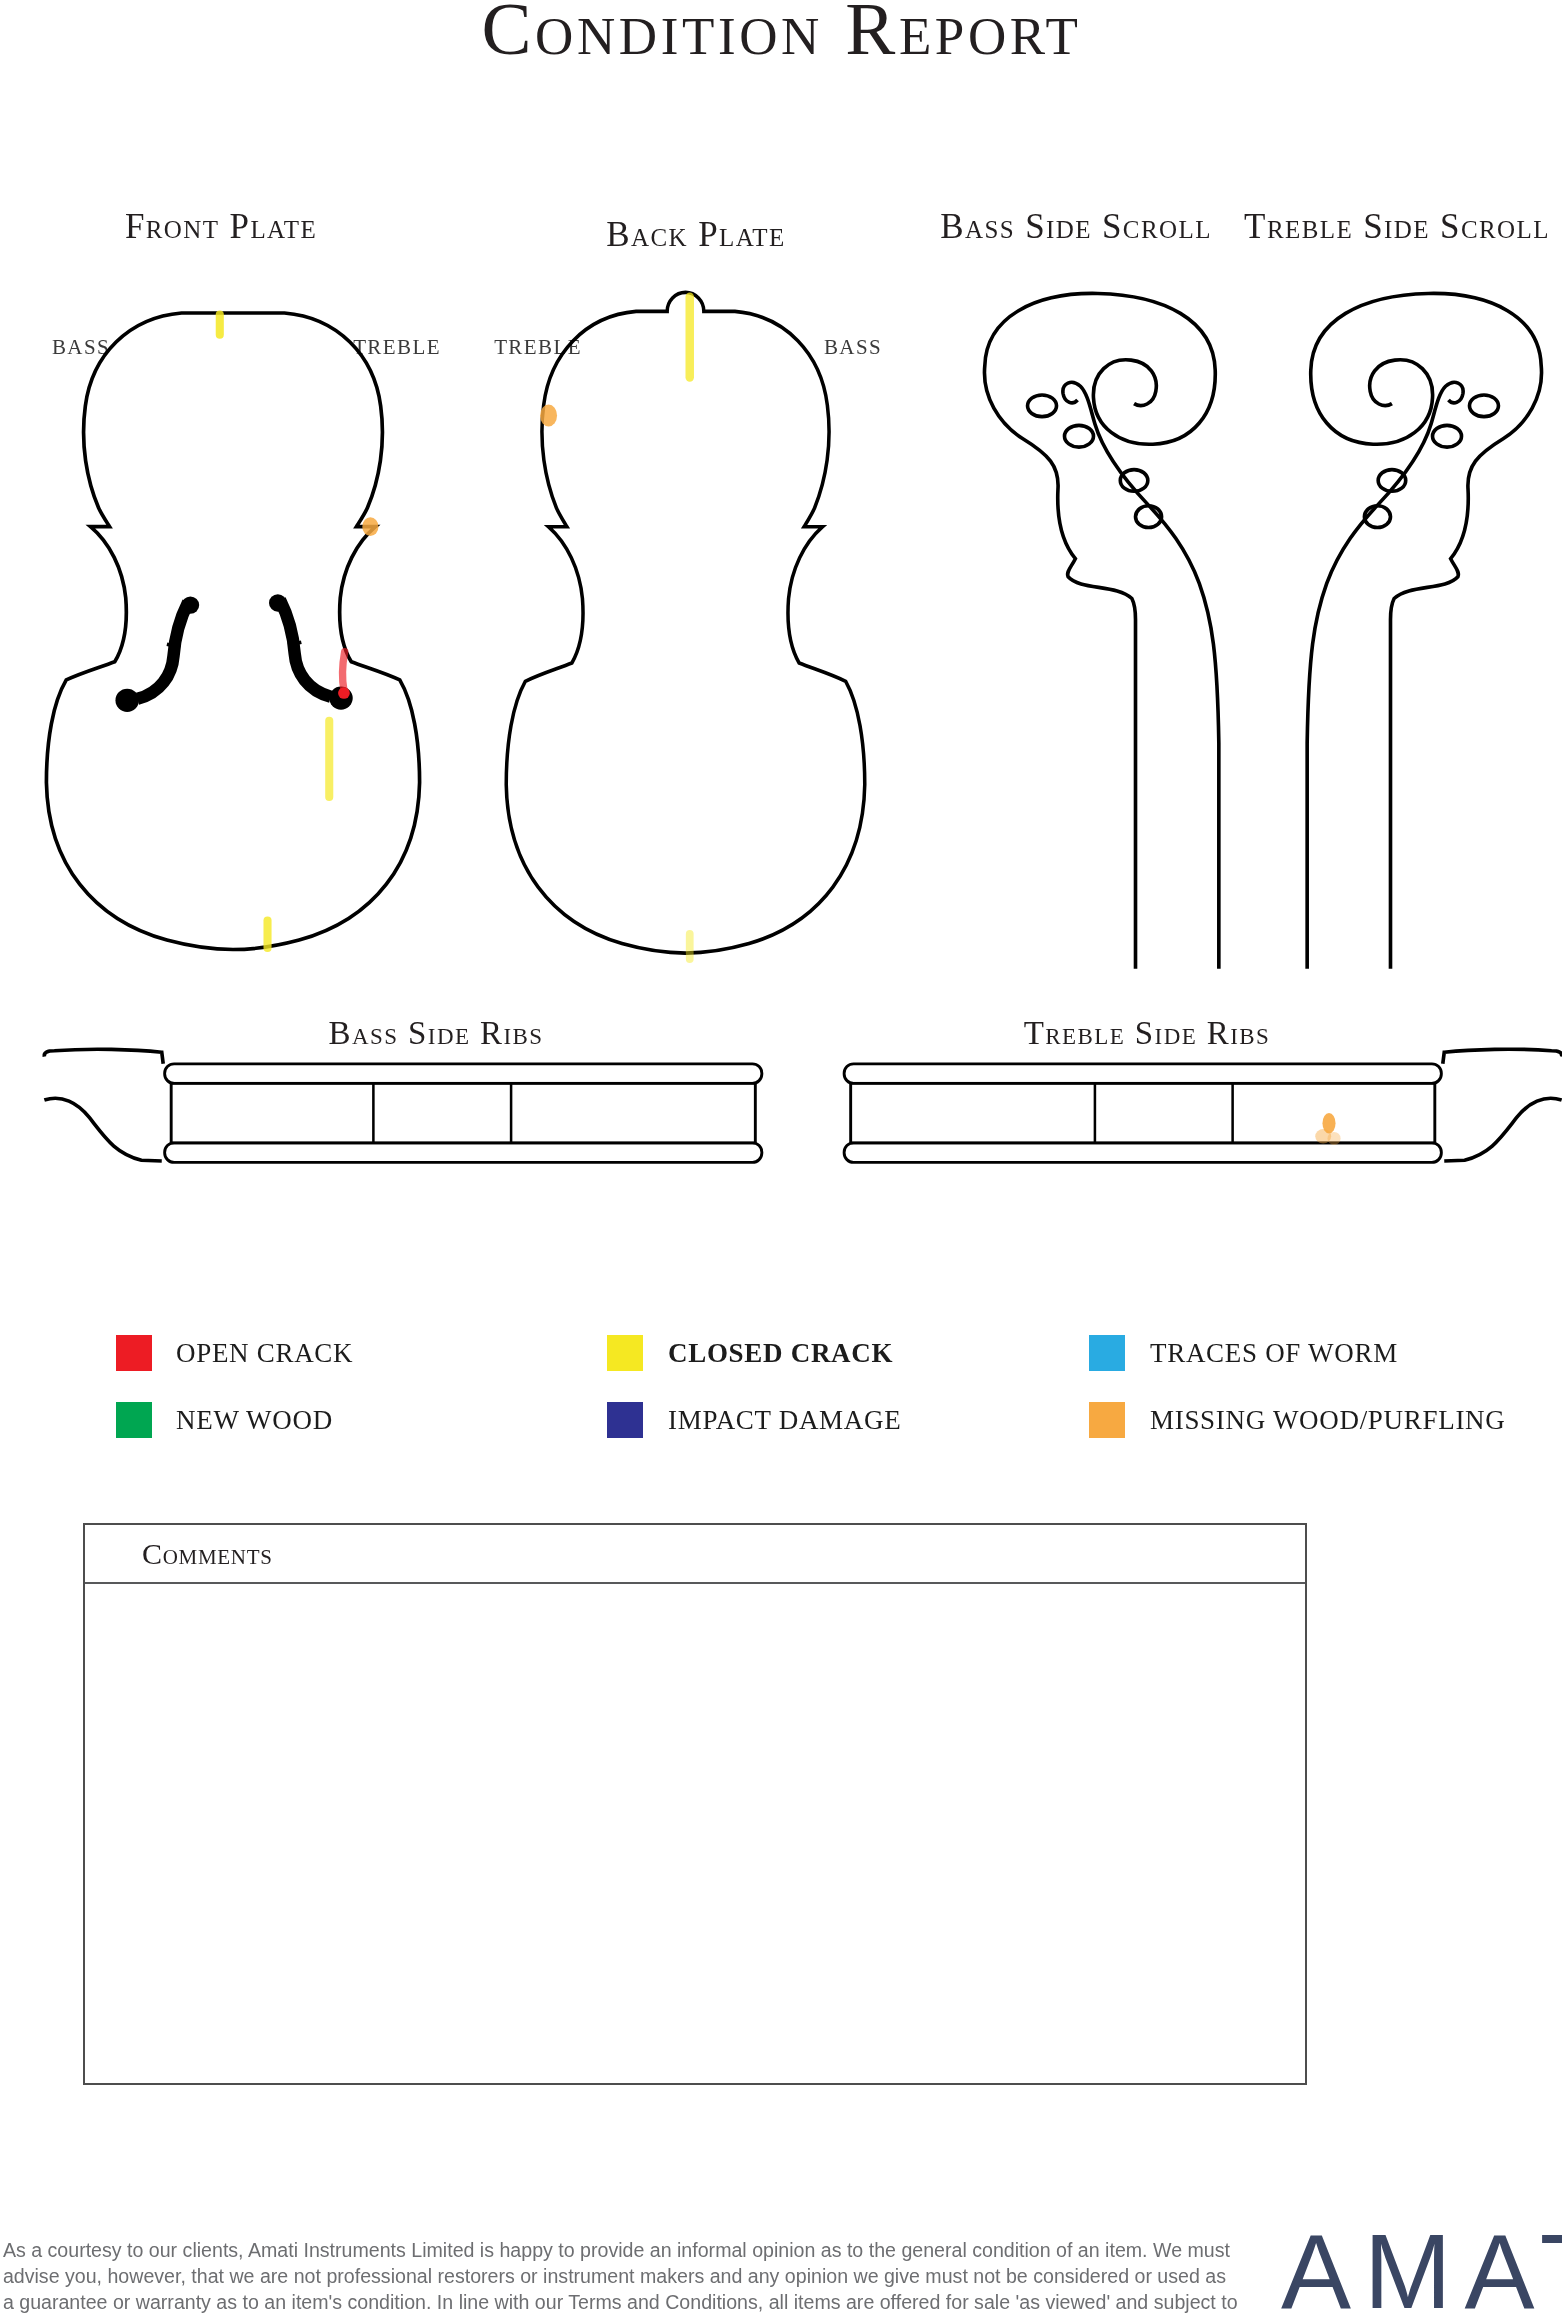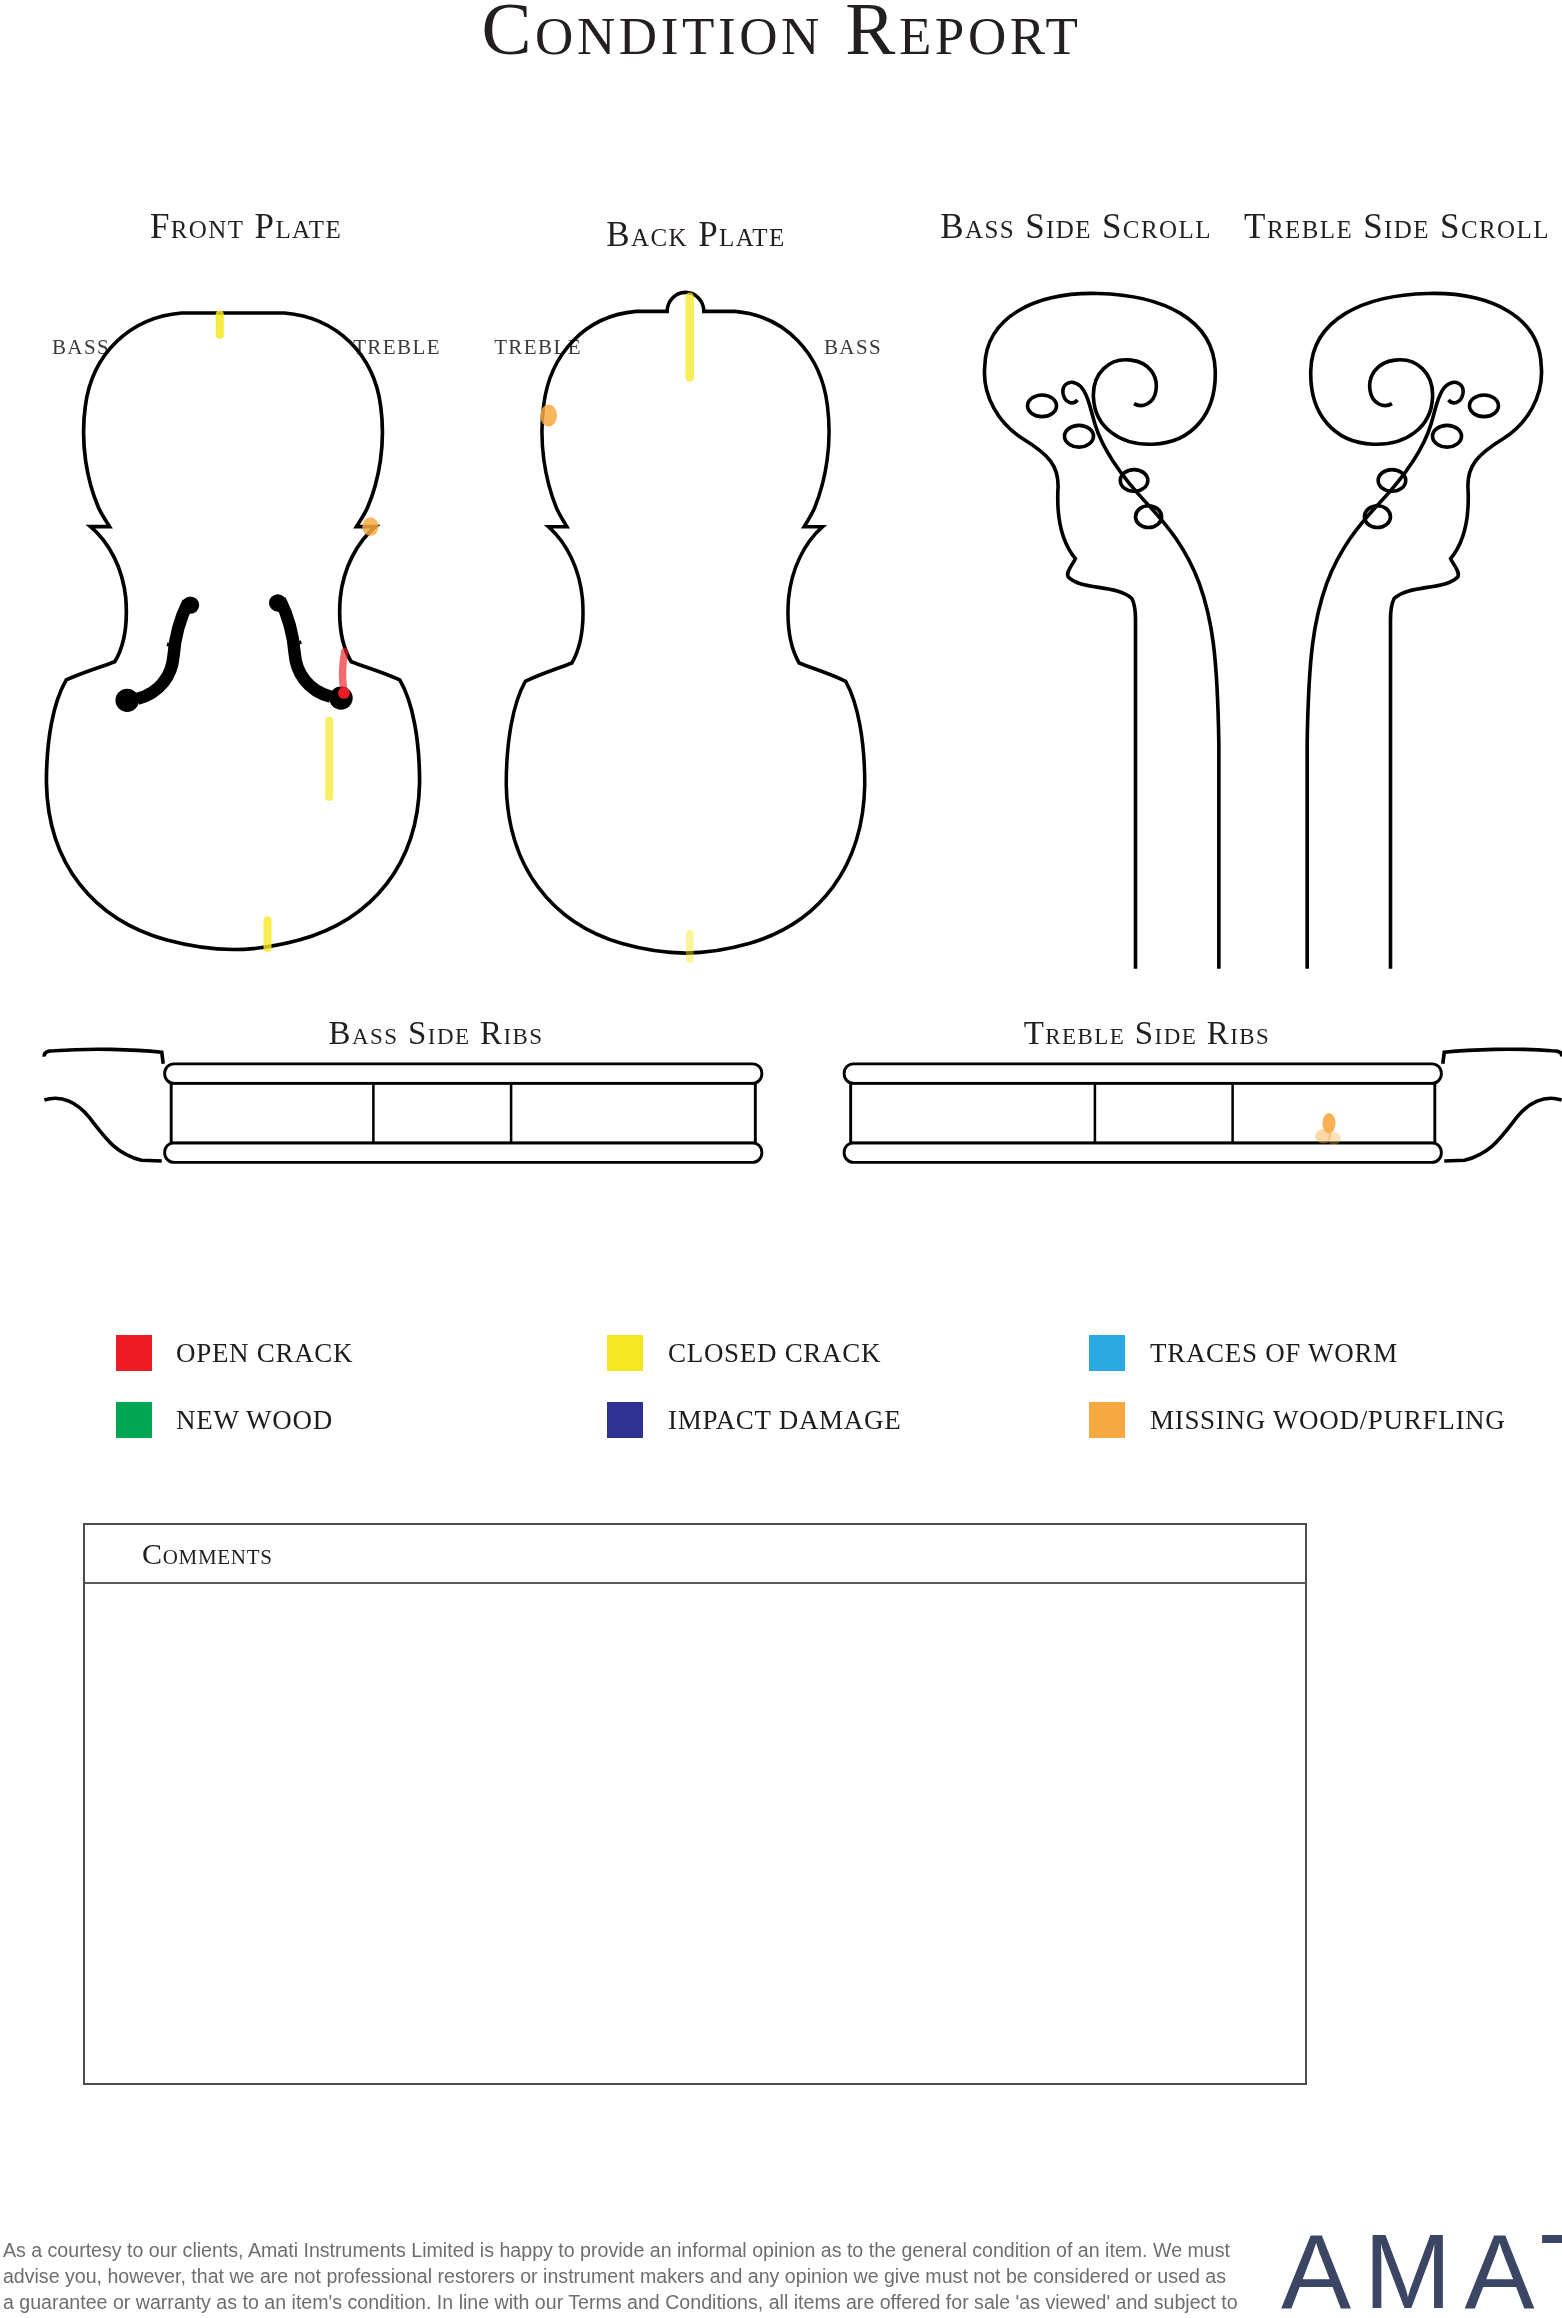--- a/index.html
+++ b/index.html
@@ -7,42 +7,42 @@
         font-family:"Liberation Serif", serif;color:#231f20;}
   .abs{position:absolute;}
   .sc{font-variant:small-caps;}
   .ctr{transform:translateX(-50%);white-space:nowrap;}
   #title{left:50%;top:-11.6px;font-size:75px;letter-spacing:3.6px;line-height:1.1;}
   .sec-h{font-size:35px;letter-spacing:1.4px;line-height:1;}
   .ribs-h{font-size:33px;letter-spacing:1.4px;line-height:1;}
   .side-lab{font-size:21px;letter-spacing:1.4px;color:#3a3a3a;line-height:1;}
   .leg-sw{width:36px;height:36px;}
   .leg-tx{font-size:27px;letter-spacing:0.7px;line-height:36px;color:#1c1c1c;}
-  .leg-bold{font-weight:normal;text-align:right;}
+  .leg-bold{font-weight:bold;text-align:right;}
   #comments-box{left:83px;top:1523px;width:1224px;height:562px;border:2.2px solid #4d4d4d;
         box-sizing:border-box;background:#fff;}
   #comments-head{height:57px;border-bottom:2.2px solid #58595b;display:flex;align-items:center;
         padding-left:57px;font-size:30px;letter-spacing:0.7px;}
   #comments-body{width:100%;height:502px;border:0;outline:0;resize:none;background:transparent;
         font-family:"Liberation Serif",serif;font-size:23px;padding:14.5px 29px;box-sizing:border-box;}
   #footer-text{left:2.9px;top:2237px;font-family:"Liberation Sans",sans-serif;font-size:19.6px;
         line-height:1.33;}
   #logo{left:1281px;top:2219px;font-family:"Liberation Sans",sans-serif;font-weight:300;
         font-size:105px;letter-spacing:13px;line-height:1;}
   svg{position:absolute;overflow:visible;}
   .ink{stroke:#000;fill:none;}
 </style>
 </head>
 <body>
 
 <div id="page">
 
   <div id="title" class="abs ctr sc">Condition Report</div>
 
-  <div class="abs ctr sc sec-h" style="left:246px;top:209px;text-align:center;">Front Plate</div>
+  <div class="abs ctr sc sec-h" style="left:221px;top:209px;text-align:center;">Front Plate</div>
   <div class="abs ctr sc sec-h" style="left:696px;top:217px;">Back Plate</div>
   <div class="abs ctr sc sec-h" style="left:1076px;top:209px;">Bass Side Scroll</div>
   <div class="abs ctr sc sec-h" style="left:1397px;top:209px;">Treble Side Scroll</div>
 
   <div class="abs ctr side-lab" style="left:81px;top:337px;">BASS</div>
   <div class="abs ctr side-lab" style="left:397px;top:337px;">TREBLE</div>
   <div class="abs ctr side-lab" style="left:538px;top:337px;">TREBLE</div>
   <div class="abs ctr side-lab" style="left:853px;top:337px;">BASS</div>
 
   <svg style="left:42px;top:297px;" width="382" height="654" viewBox="0 0 520 900" preserveAspectRatio="none">

